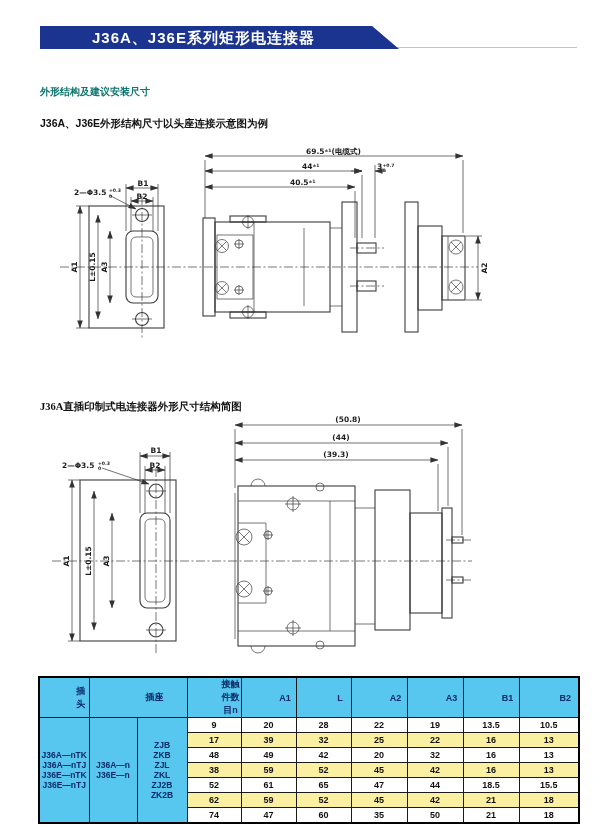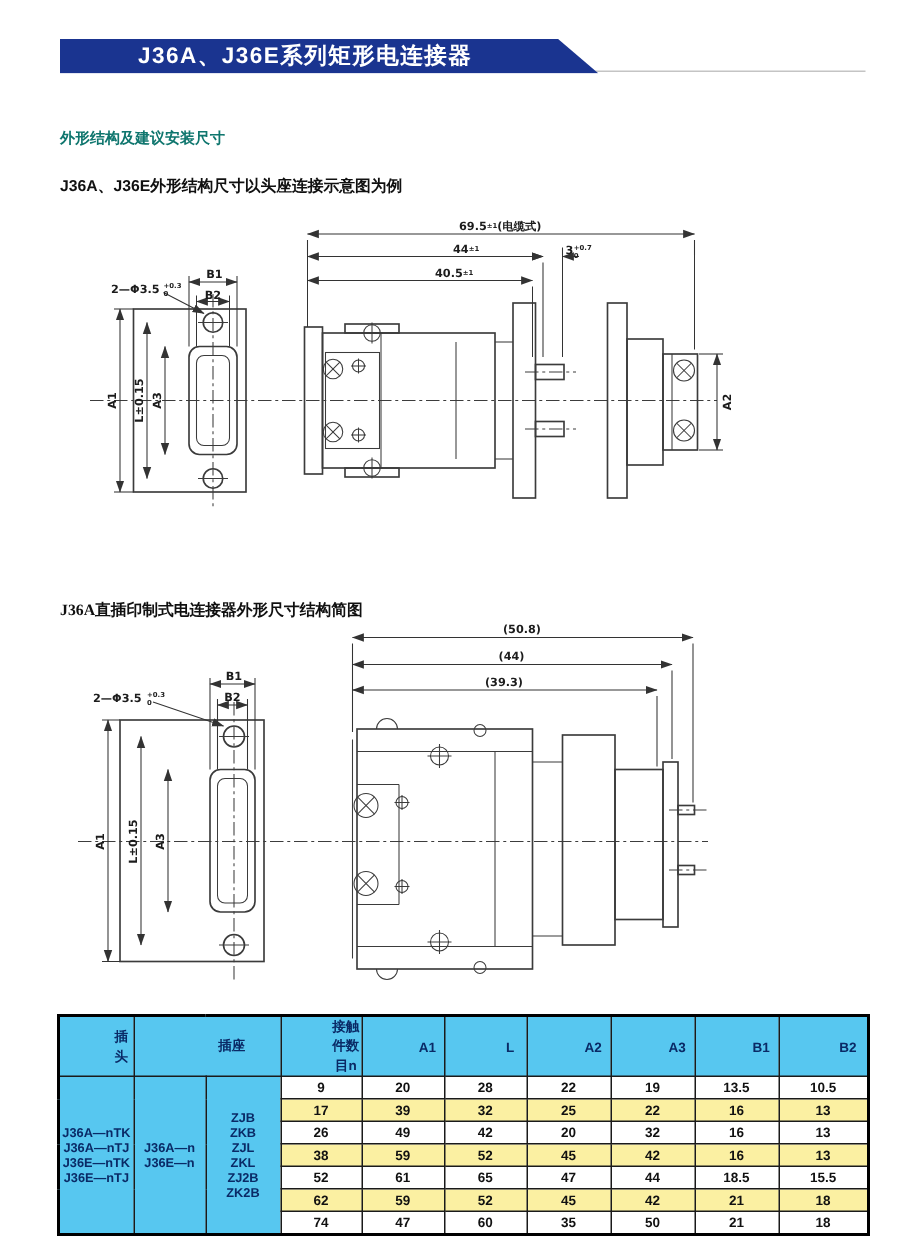--- a/index.html
+++ b/index.html
@@ -312,21 +312,21 @@
       <tr>
         <td class="num">17</td>
         <td class="num">39</td>
         <td class="num">32</td>
         <td class="num">25</td>
         <td class="num">22</td>
         <td class="num">16</td>
         <td class="num">13</td>
       </tr>
       <tr>
-        <td class="num">26</td>
+        <td class="num">48</td>
         <td class="num">49</td>
         <td class="num">42</td>
         <td class="num">20</td>
         <td class="num">32</td>
         <td class="num">16</td>
         <td class="num">13</td>
       </tr>
       <tr>
         <td class="num">38</td>
         <td class="num">59</td>

